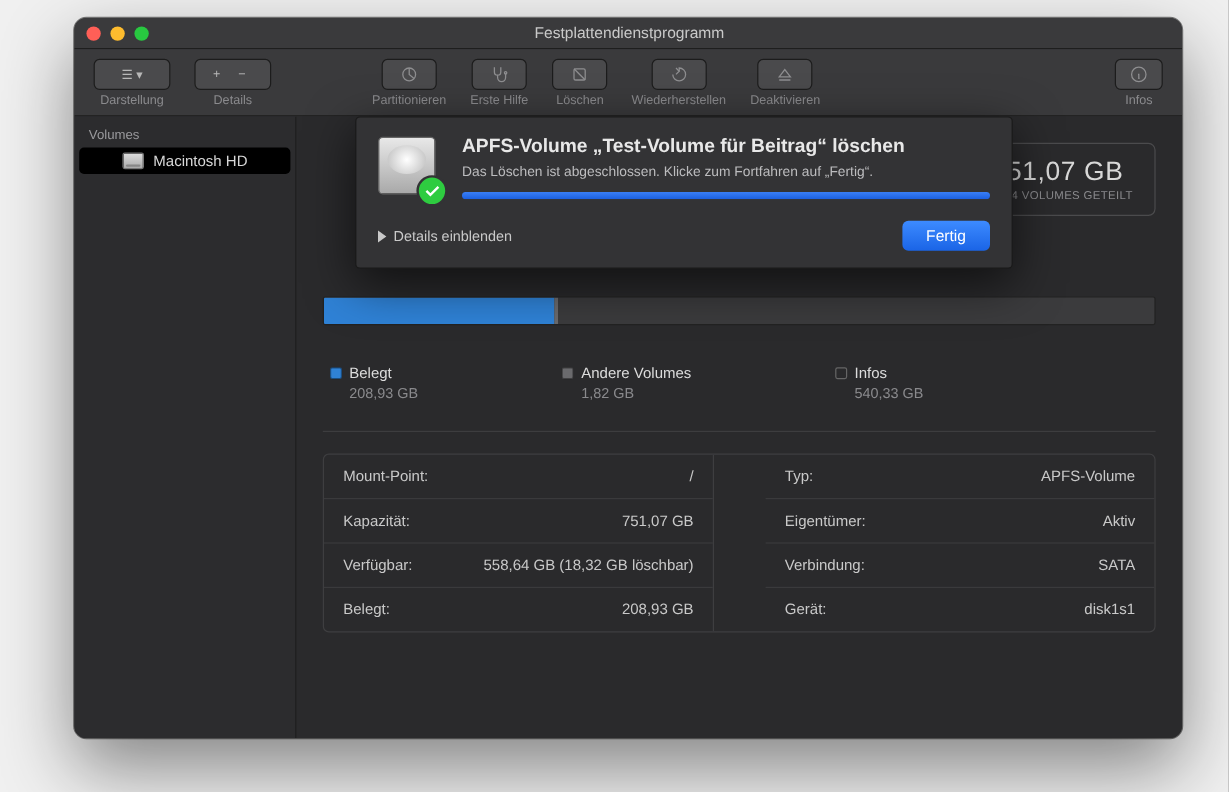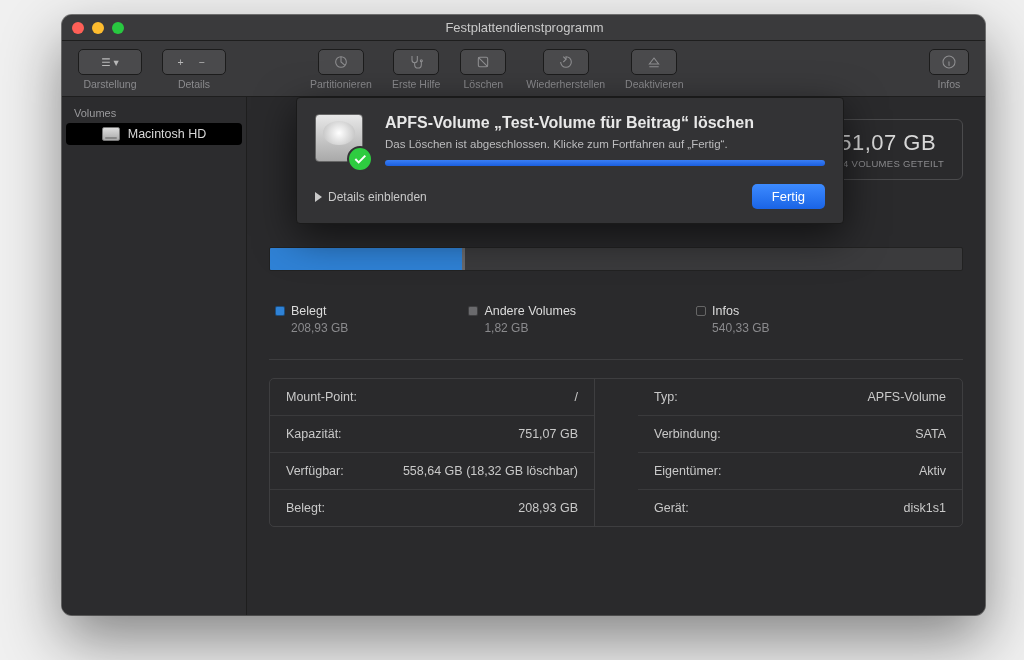--- a/index.html
+++ b/index.html
@@ -236,26 +236,26 @@
               <span class="k">Belegt:</span>
               <span class="v">208,93 GB</span>
             </div>
         </div>
         <div class="info-col">
           <div class="info-row">
               <span class="k">Typ:</span>
               <span class="v">APFS-Volume</span>
             </div>
           <div class="info-row">
+              <span class="k">Eigentümer:</span>
+              <span class="v">Aktiv</span>
+            </div>
+          <div class="info-row">
               <span class="k">Verbindung:</span>
               <span class="v">SATA</span>
-            </div>
-          <div class="info-row">
-              <span class="k">Eigentümer:</span>
-              <span class="v">Aktiv</span>
             </div>
           <div class="info-row">
               <span class="k">Gerät:</span>
               <span class="v">disk1s1</span>
             </div>
         </div>
       </div>
 
     </div>
   </div>

